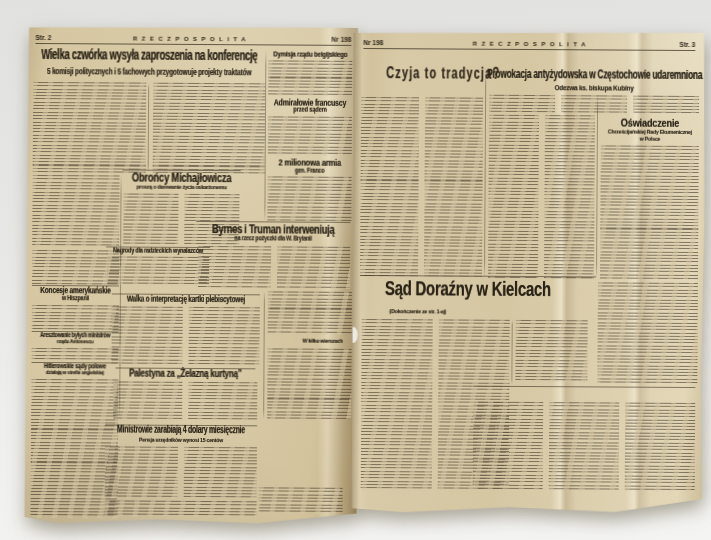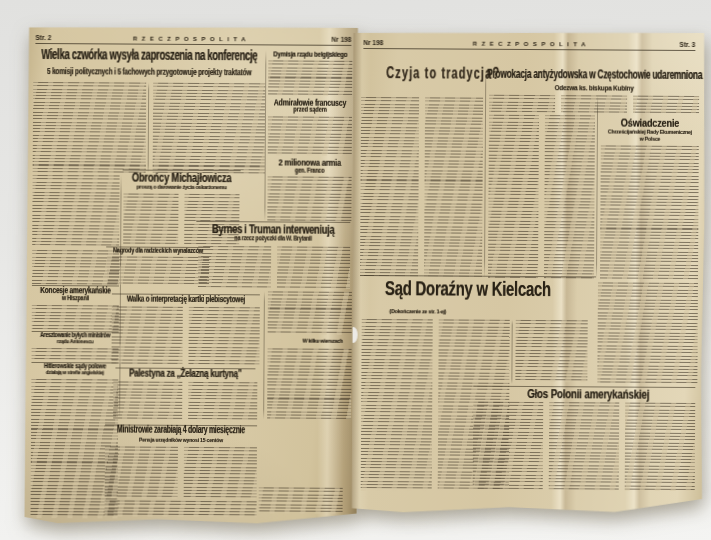--- a/index.html
+++ b/index.html
@@ -230,22 +230,20 @@
         <span style="--sy:1.15">(Dokończenie ze str. 1-ej)</span></div>
       <div class="colset g6" style="left:10px;top:288px;width:148px;height:172px;">
           <b></b>
           <b></b>
         </div>
       <div class="tx" style="left:164px;top:288px;width:72px;height:62px;"></div>
       <div class="vr" style="left:160px;top:288px;height:64px;"></div>
       <div class="tx" style="left:246px;top:250px;width:100px;height:100px;"></div>
 
       <div class="hr" style="left:122px;top:354px;width:222px;"></div>
-      <div class="h" style="left:156px;top:357px;width:162px;font-size:9.8px;">
-        <span style="--sy:1.35">Głos Polonii amerykańskiej</span></div>
       <div class="colset g6" style="left:122px;top:370px;width:222px;height:88px;">
           <b></b>
           <b></b>
           <b></b>
         </div>
     </div>
 
   </div>
 </div>
 

